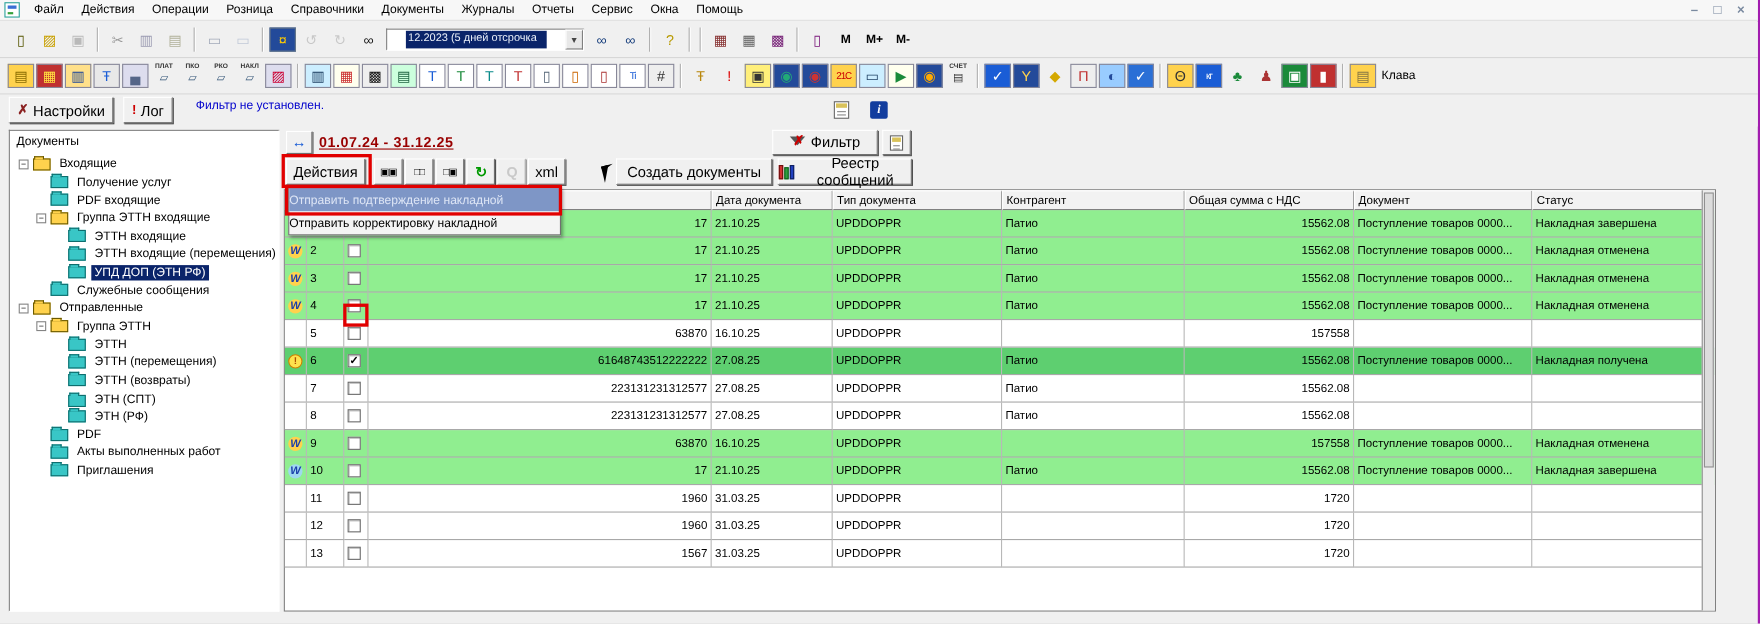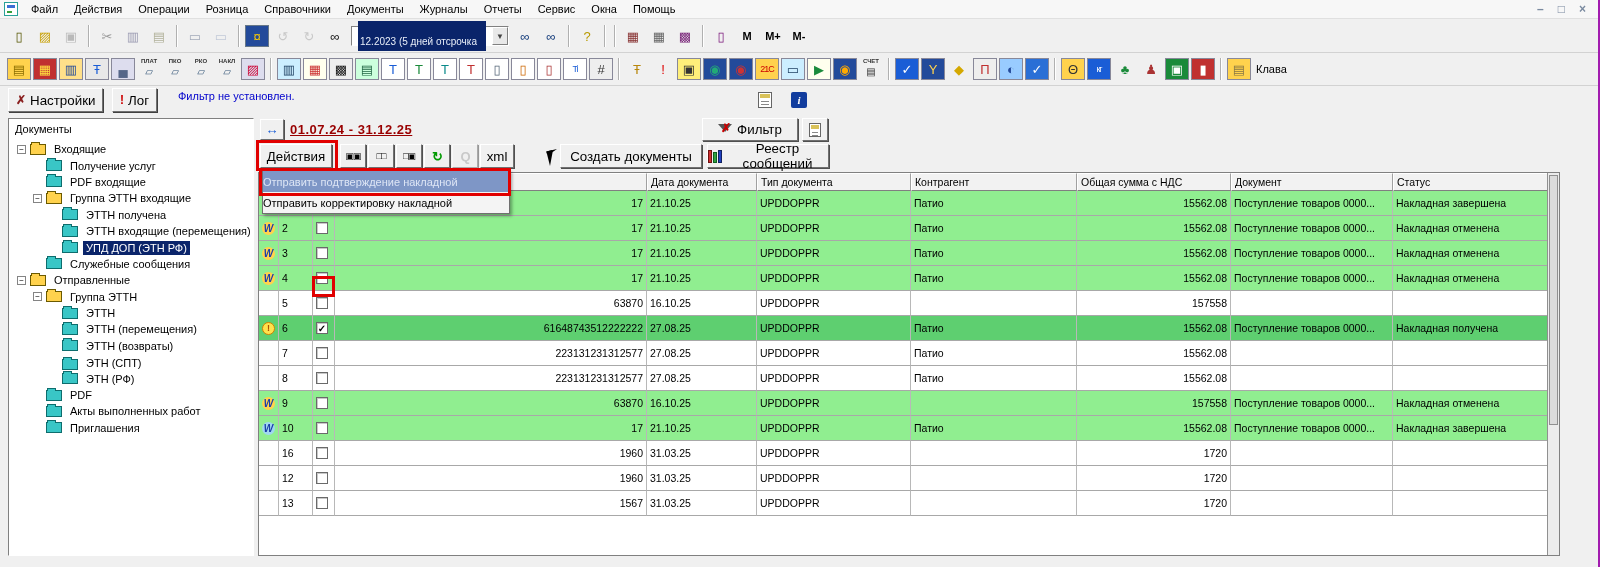--- a/index.html
+++ b/index.html
@@ -24,22 +24,22 @@
   .tbi { width:24px; height:22px; margin:0 1px; display:flex; align-items:center; justify-content:center;
          font-size:13px; border:1px solid transparent; position:relative; }
   .tbi.dis { opacity:.45; }
   .tbi .mini { position:absolute; top:-1px; left:0; right:0; text-align:center; font-size:6px; color:#333; font-weight:bold; line-height:6px;}
   .tbi .g2 { margin-top:4px; font-size:10px; }
   .tbtxt { min-width:24px; height:22px; padding:0 3px; margin:0 1px; display:flex; align-items:center; justify-content:center;
            font-weight:bold; font-size:11px; }
   .tbsep { width:2px; height:22px; margin:0 4px; border-left:1px solid #b0b0b0; border-right:1px solid #fff; }
   .tblabel { margin-left:4px; font-size:11px; }
   .combo { display:flex; align-items:center; height:20px; margin:0 3px; border:1px solid; border-color:#808080 #fff #fff #808080; background:#fff; }
-  .combo .cval { width:128px; height:16px; margin:6px; background:#0a246a; color:#e8eef8; font-size:10px;
-                 padding:15px 2px; white-space:nowrap; overflow:hidden; }
+  .combo .cval { width:128px; height:16px; margin:17px; background:#0a246a; color:#e8eef8; font-size:10px;
+                 padding:1px 2px; white-space:nowrap; overflow:hidden; }
   .combo .carr { width:16px; height:18px; background:#e8e8e8; border:1px solid; border-color:#fff #808080 #808080 #fff;
                  display:flex; align-items:center; justify-content:center; font-size:8px; color:#444; }
   
   #row3 { position:absolute; left:0; top:86px; width:1600px; height:29px; background:#f0f0f0; }
   .btn3 { position:absolute; height:24px; background:#f0f0f0; border:1px solid; border-color:#fff #707070 #707070 #fff;
           box-shadow:1px 1px 0 #404040; display:flex; align-items:center; gap:4px; padding:0 7px; cursor:default; }
   .filterstat { position:absolute; left:178px; top:4px; color:#0000cc; }
   .flaticon { position:absolute; top:2px; width:26px; height:24px; display:flex; align-items:center; justify-content:center; }
   .note-ic { width:14px; height:16px; background:#fff; border:1px solid #666; position:relative; }
   .note-ic::before{ content:""; position:absolute; left:1px; top:1px; right:1px; height:4px; background:#d9c25a; }
@@ -267,21 +267,21 @@
           <span class="fold leaf"></span>
           <span class="tlabel">PDF входящие</span>
         </div>
         <div class="tnode" style="padding-left: 20px;">
           <span class="expbox">−</span>
           <span class="fold group"></span>
           <span class="tlabel">Группа ЭТТН входящие</span>
         </div>
         <div class="tnode" style="padding-left: 49px;">
           <span class="fold leaf"></span>
-          <span class="tlabel">ЭТТН получена</span>
+          <span class="tlabel">ЭТТН входящие</span>
         </div>
         <div class="tnode" style="padding-left: 49px;">
           <span class="fold leaf"></span>
           <span class="tlabel">ЭТТН входящие (перемещения)</span>
         </div>
         <div class="tnode sel" style="padding-left: 49px;">
           <span class="fold leaf"></span>
           <span class="tlabel">УПД ДОП (ЭТН РФ)</span>
         </div>
         <div class="tnode" style="padding-left: 33px;">
@@ -525,21 +525,21 @@
           <div class="td r" style="width: 312px;">17</div>
           <div class="td" style="width: 110px;">21.10.25</div>
           <div class="td" style="width: 154px;">UPDDOPPR</div>
           <div class="td" style="width: 166px;">Патио</div>
           <div class="td r" style="width: 154px;">15562.08</div>
           <div class="td" style="width: 162px;">Поступление товаров 0000...</div>
           <div class="td" style="width: 156px;">Накладная завершена</div>
         </div>
         <div class="trow" style="background: rgb(255, 255, 255);">
           <div class="td" style="width: 20px;"></div>
-          <div class="td" style="width: 34px;">16</div>
+          <div class="td" style="width: 34px;">11</div>
           <div class="td" style="width: 22px;">
             <span class="cb"></span>
           </div>
           <div class="td r" style="width: 312px;">1960</div>
           <div class="td" style="width: 110px;">31.03.25</div>
           <div class="td" style="width: 154px;">UPDDOPPR</div>
           <div class="td" style="width: 166px;"></div>
           <div class="td r" style="width: 154px;">1720</div>
           <div class="td" style="width: 162px;"></div>
           <div class="td" style="width: 156px;"></div>

